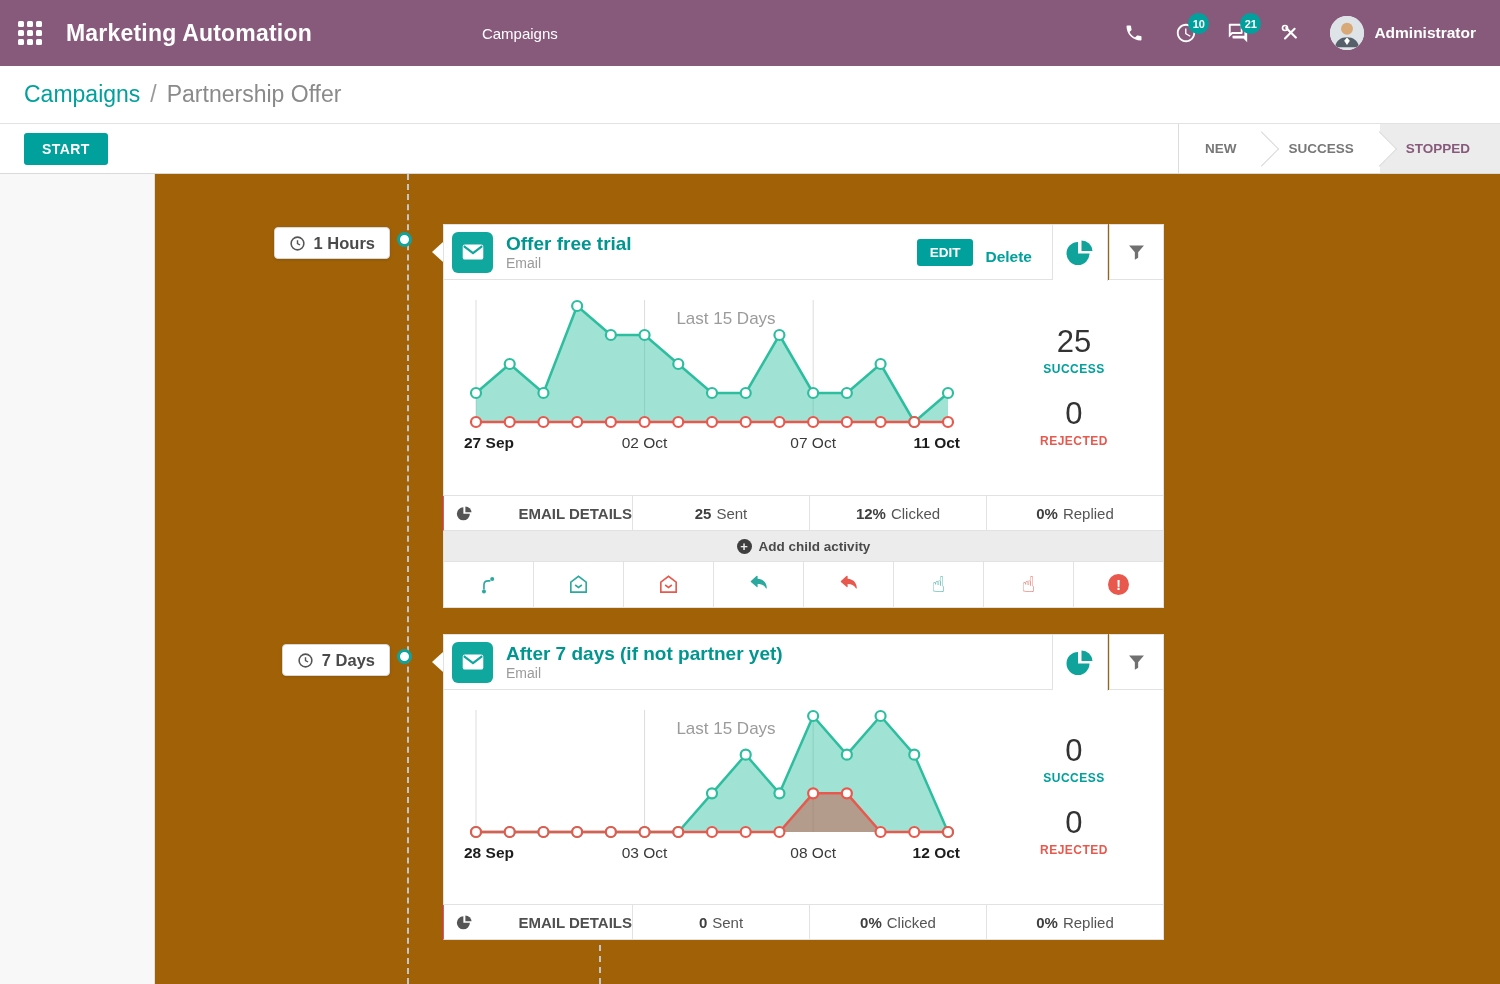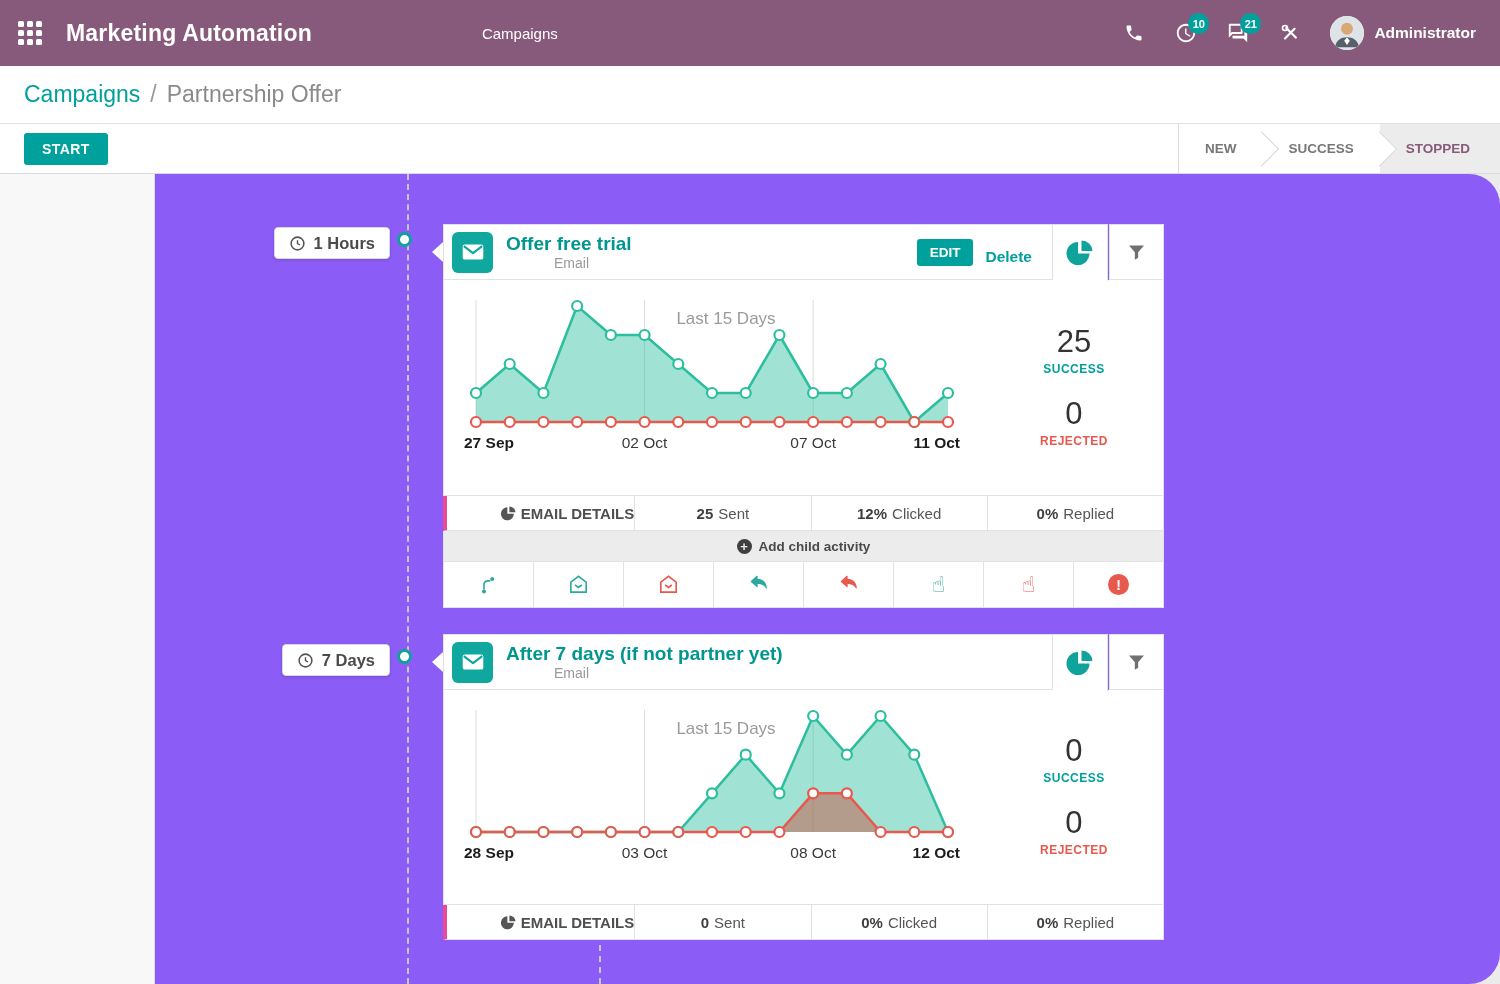--- a/index.html
+++ b/index.html
@@ -32,63 +32,63 @@
   .btn-start { align-self:center; margin-left:24px; background:#00A09D; color:#fff; border:none; font-family:inherit;
     font-size:14px; font-weight:bold; letter-spacing:.4px; padding:8px 18px; border-radius:3px; cursor:pointer; }
   .statusbar { margin-left:auto; display:flex; border-left:1px solid #DCDCDC; }
   .status-item { position:relative; display:flex; align-items:center; padding:0 26px; font-size:13.5px; font-weight:bold;
     color:#777; background:#fff; cursor:pointer; }
   .status-item:not(:last-child)::after { content:''; position:absolute; right:-12px; top:50%; width:24px; height:24px;
     transform:translateY(-50%) rotate(45deg); background:#fff; border-top:1px solid #D8D8D8; border-right:1px solid #D8D8D8; z-index:1; }
   .status-item.active { color:#875A7B; background:#ECECEC; padding-right:30px; }
 
   
-  .content { position:relative; height:810px; background:#8b5cf6;border-radius:31px; }
+  .content { position:relative; height:810px; background:#a16207; }
   .left-strip { position:absolute; left:0; top:0; bottom:0; width:155px; background:#F8F8F8; border-right:1px solid #E0E0E0; }
   .vline { position:absolute; border-left:2px dashed #C6C6C6; }
   .vline-main { left:407px; top:0; height:810px; }
   .vline-child { left:599px; top:771px; height:39px; }
 
   .delay-badge { position:absolute; right:1110px; height:32px; display:flex; align-items:center; gap:8px; padding:0 14px;
     background:#fff; border:1px solid #D8D8D8; border-radius:4px; box-shadow:0 1px 3px rgba(0,0,0,.14);
     font-size:16.5px; font-weight:bold; color:#4a4a4a; white-space:nowrap; cursor:pointer; }
   .node { position:absolute; width:15px; height:15px; background:#fff; border:3.5px solid #0FA39C; border-radius:50%; }
 
   
   .activity-card { position:absolute; left:443px; width:721px; }
   .card-arrow { position:absolute; left:-11px; top:18px; width:0; height:0;
     border-top:10px solid transparent; border-bottom:10px solid transparent; border-right:11px solid #fff; }
   .card-header { display:flex; height:56px; }
   .header-main { flex:1; background:#fff; border:1px solid #E2E2E2; display:flex; align-items:center; padding:0 12px 0 8px; }
   .mail-box { width:41px; height:41px; background:#0FA79E; border-radius:6px; display:flex; align-items:center; justify-content:center;
     margin-right:13px; flex:none; }
   .title-block { flex:1; min-width:0; }
   .card-title { font-size:19px; font-weight:bold; color:#00968F; line-height:1.15; cursor:pointer; }
-  .card-subtitle { font-size:14px; color:#9a9a9a;margin-left:48px; }
+  .card-subtitle { font-size:14px; color:#9a9a9a; }
   .header-actions { display:flex; align-items:flex-end; gap:12px; margin-right:8px; }
   .btn-edit { background:#00A09D; color:#fff; border:none; font-family:inherit; font-size:13.5px; font-weight:bold;
     padding:6px 13px; border-radius:3px; cursor:pointer; }
   .link-delete { color:#00A09D; font-size:15.5px; font-weight:bold; cursor:pointer; }
   .tab { width:55px; background:#fff; display:flex; align-items:center; justify-content:center; cursor:pointer; }
   .tab-pie { height:57px; margin-bottom:-1px; position:relative; z-index:2; border:1px solid #E2E2E2; border-left:none; border-bottom:none; }
   .tab-filter { height:56px; margin-left:1px; border:1px solid #E2E2E2; }
 
   .card-body { background:#fff; border:1px solid #E2E2E2; border-top:none; height:216px; display:flex;gap:8px; }
   .chart-area { flex:1; padding:16px 0 0 20px; }
   .stats-col { width:178px; display:flex; flex-direction:column; align-items:center; justify-content:center; gap:20px; padding-bottom:4px; }
   .stat { text-align:center; }
   .stat-value { font-size:31px; color:#333; }
   .stat-label { font-size:12px; font-weight:bold; letter-spacing:.5px; margin-top:2px; }
   .lbl-success { color:#00A09D; }
   .lbl-rejected { color:#E8584D; }
 
   .details-row { display:flex; height:35px; }
   .details-cell { flex:1; background:#fff; border:1px solid #E2E2E2; border-top:none; border-left:none;
     display:flex; align-items:center; justify-content:center; font-size:15px; color:#555; cursor:pointer; }
-  .details-cell:first-child { border-left:4px solid #ec4899; justify-content:flex-end; padding-left:12px; gap:4px;
+  .details-cell:first-child { border-left:1px solid #ec4899; justify-content:space-between; padding-left:12px; gap:4px;
     font-weight:bold; color:#4f4f4f; }
   .cell-value { font-weight:bold; color:#3f3f3f; margin-right:5px; }
 
   .addchild-row { height:31px; background:#ECECEC; border:1px solid #E2E2E2; border-top:none; display:flex;
     align-items:center; justify-content:center; gap:7px; font-size:13.5px; font-weight:bold; color:#4a4a4a; cursor:pointer; }
   .plus-circle { width:15px; height:15px; background:#3f3f3f; border-radius:50%; color:#ECECEC; font-size:13px; font-weight:bold;
     display:flex; align-items:center; justify-content:center; line-height:1; }
 
   .icons-row { display:flex; height:46px; }
   .icon-cell { flex:1; background:#fff; border:1px solid #E2E2E2; border-top:none; border-left:none;

